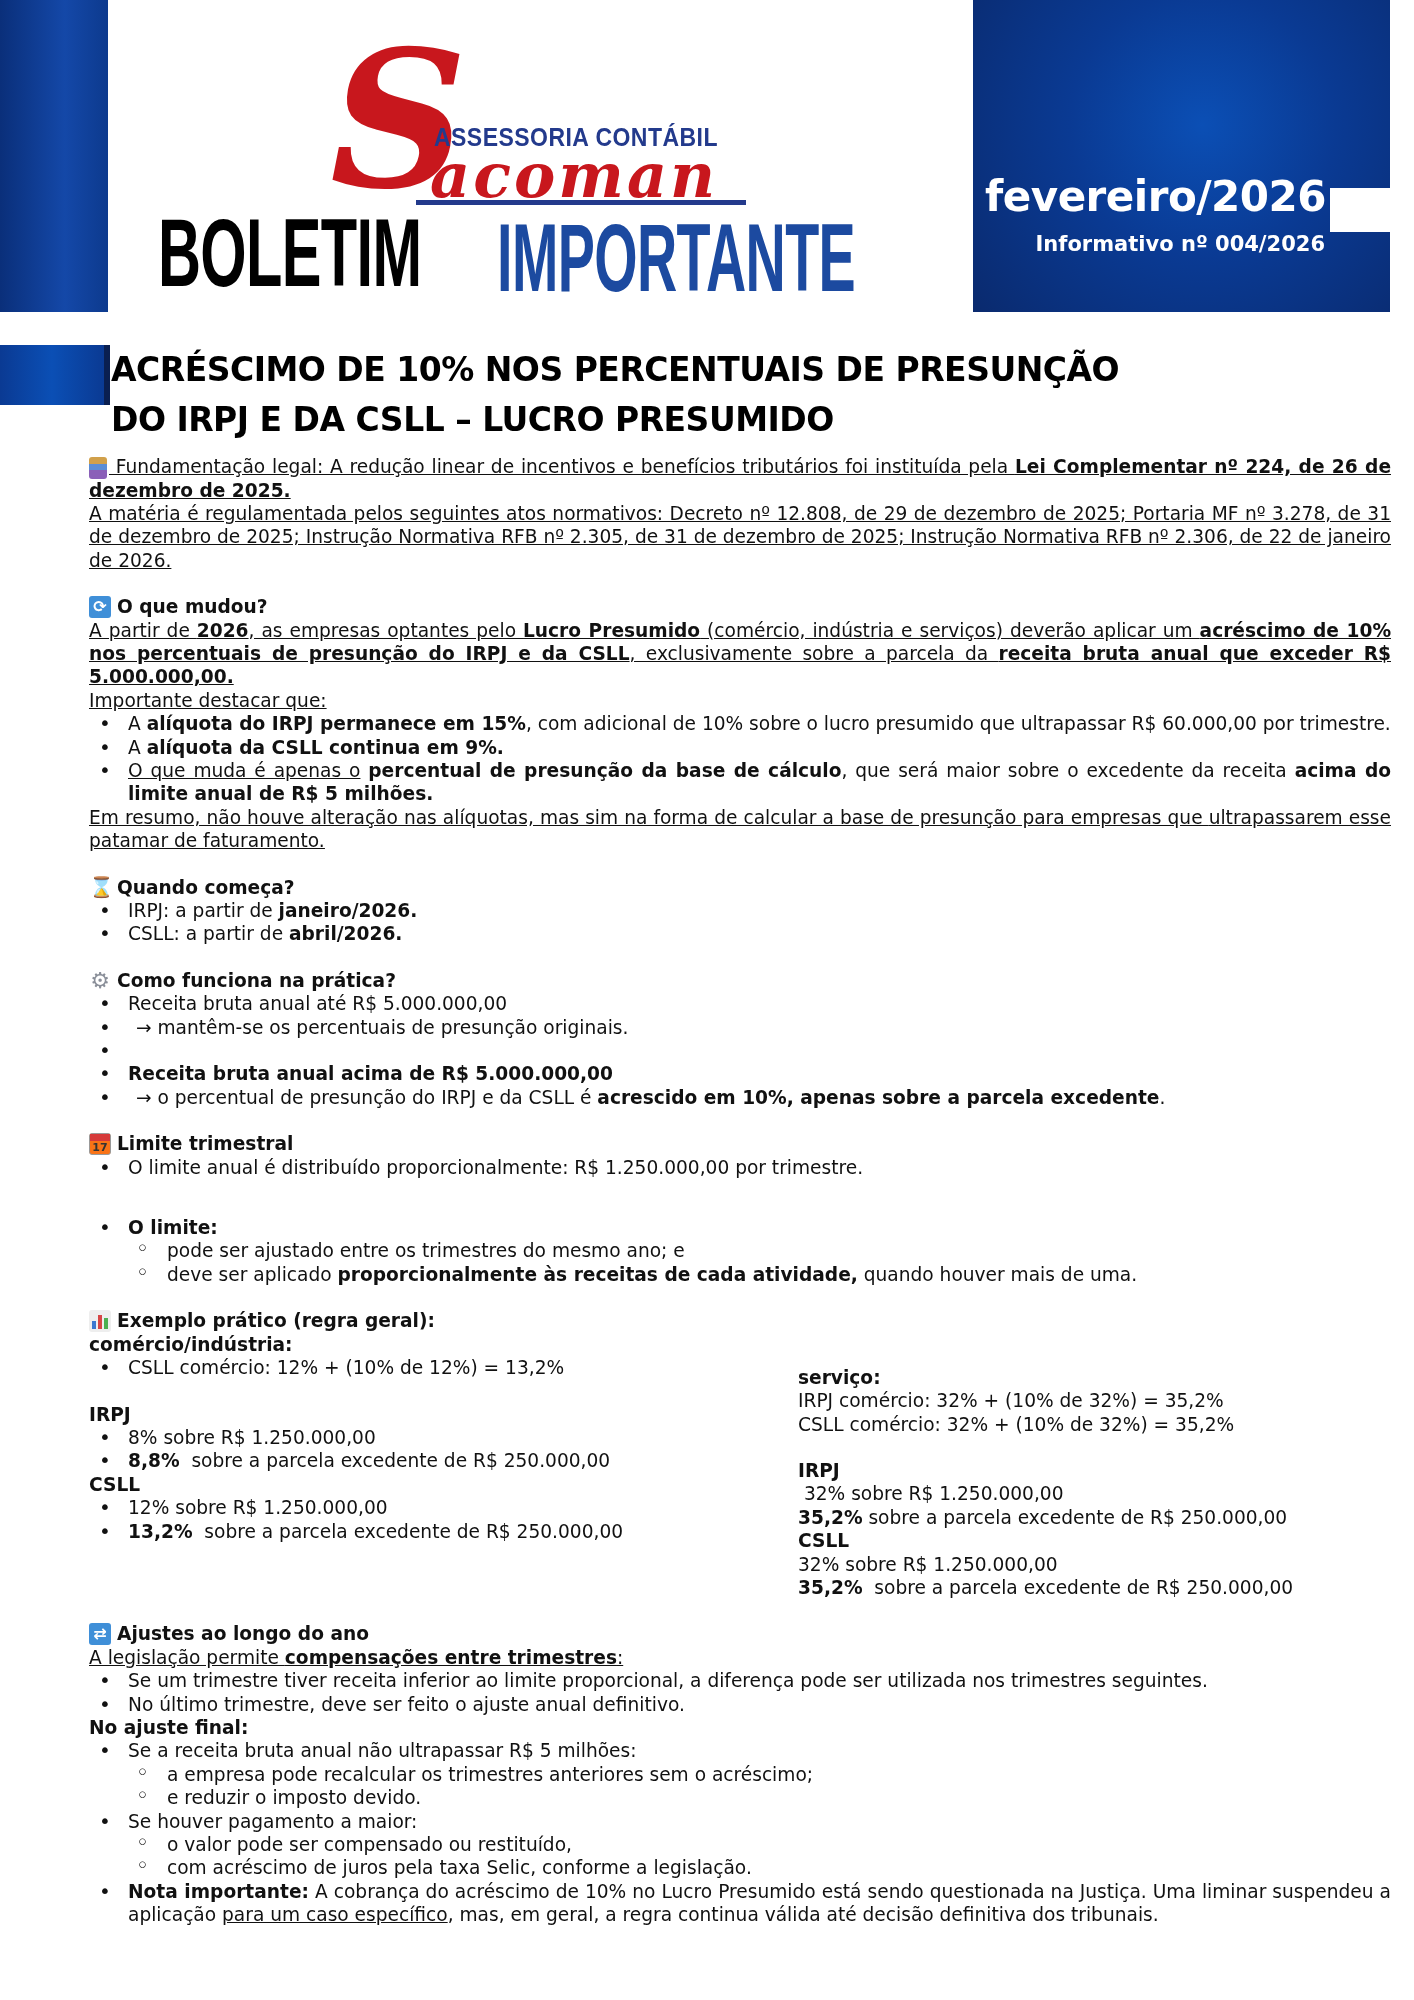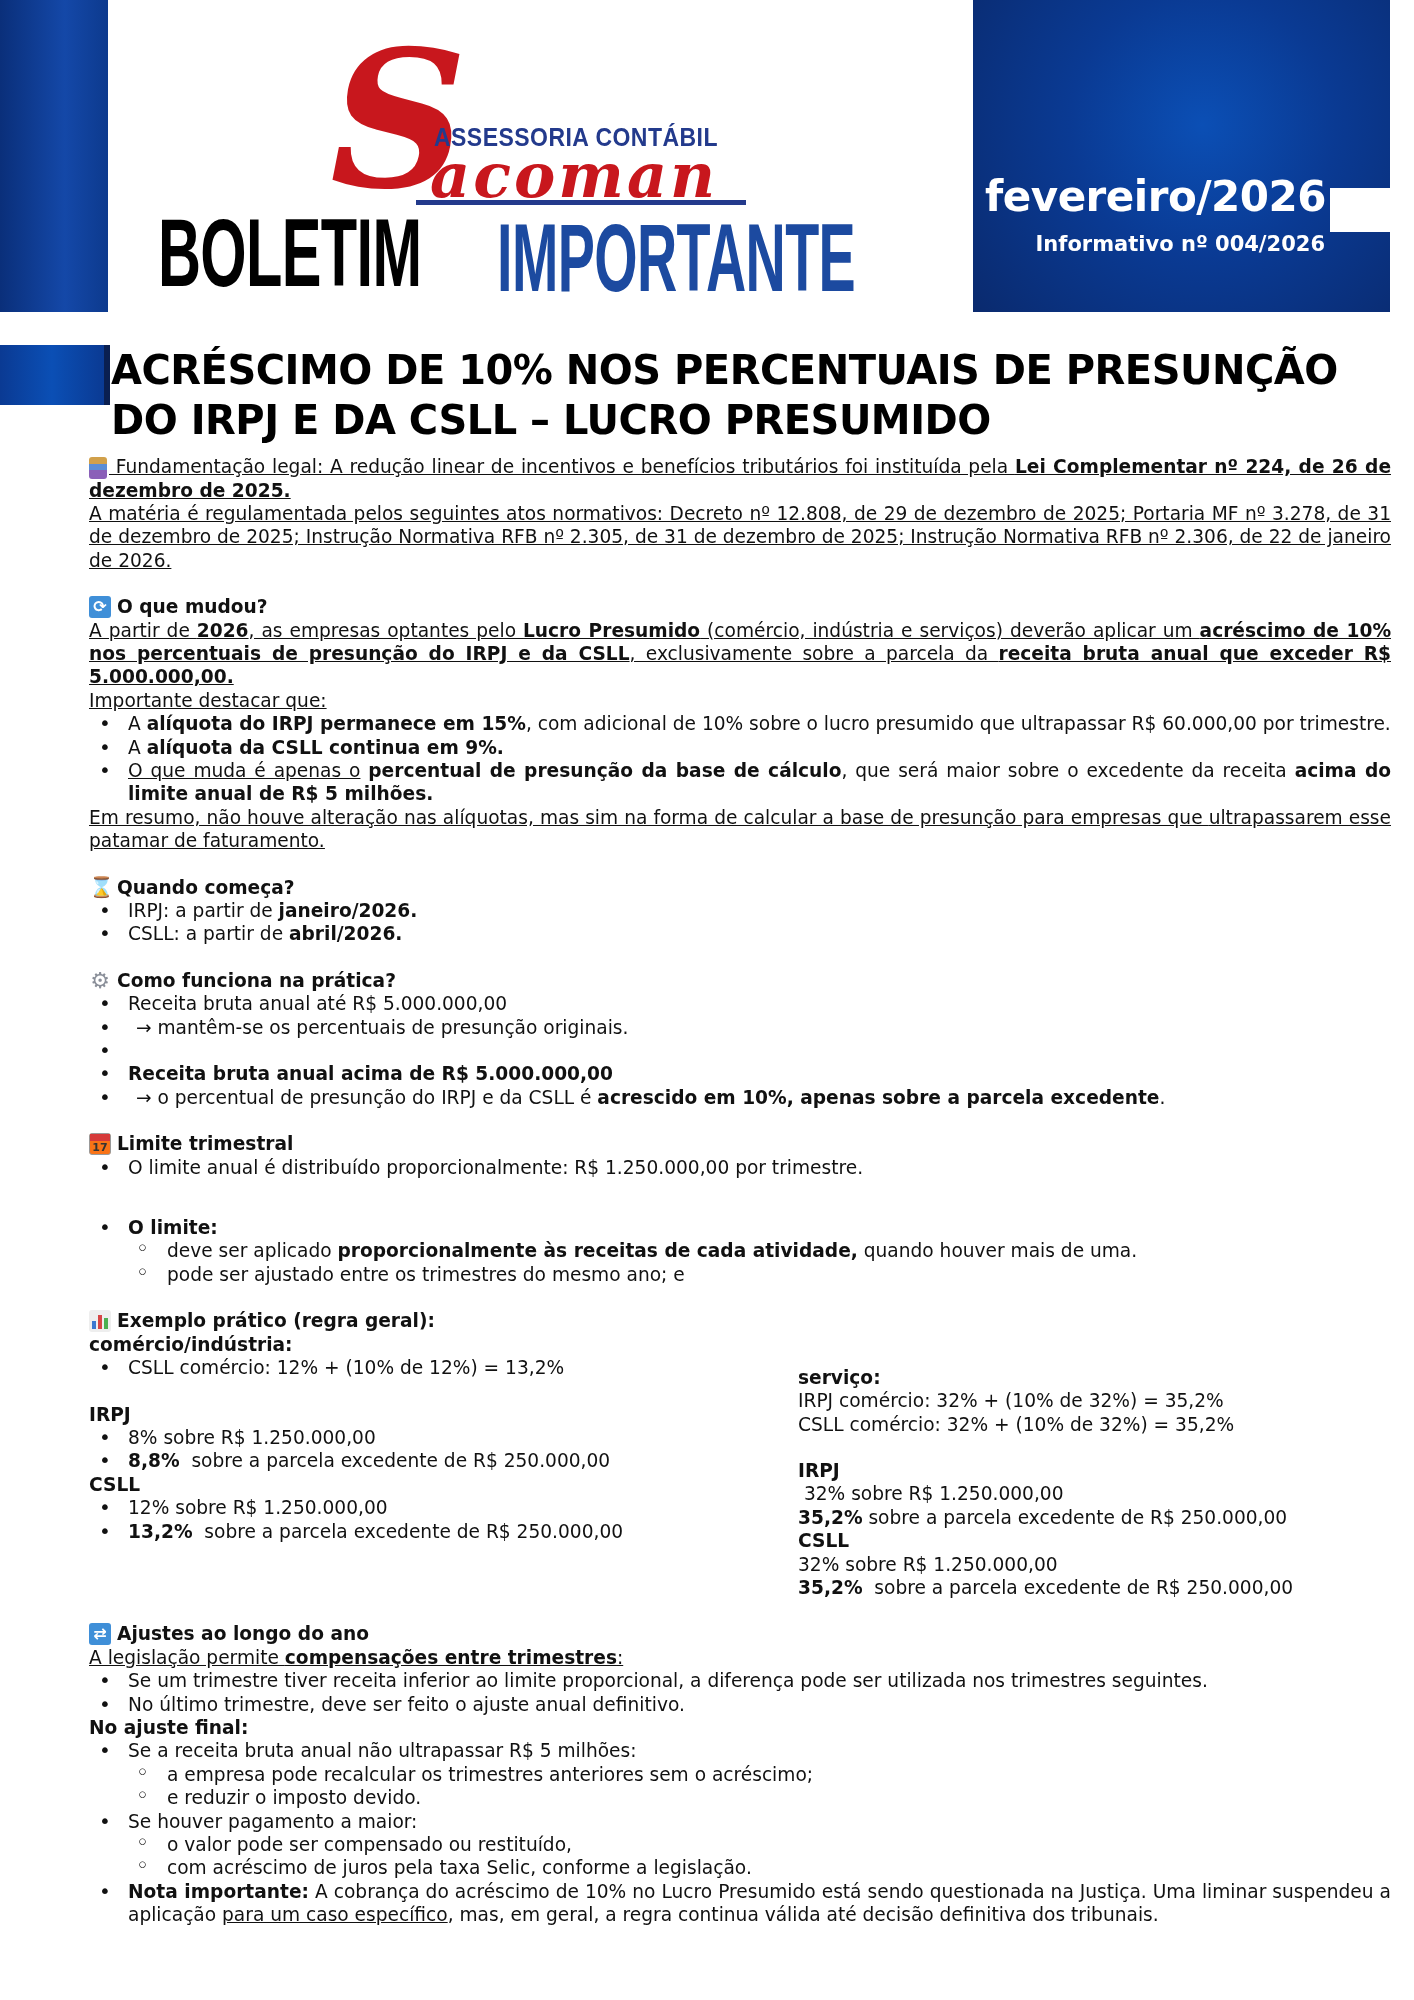--- a/index.html
+++ b/index.html
@@ -29,21 +29,21 @@
   .boletim { position: absolute; left: 158px; top: 205px; font-family: "Liberation Sans", sans-serif; font-weight: bold;
     font-size: 96px; color: #000; line-height: 1; transform: scaleX(0.62); transform-origin: left top; letter-spacing: -1px; }
   .importante { position: absolute; left: 497px; top: 210px; font-family: "Liberation Sans", sans-serif; font-weight: bold;
     font-size: 96px; color: #1c4aa0; line-height: 1; transform: scaleX(0.58); transform-origin: left top; letter-spacing: -1px; }
 
   
   .title-bar { position: absolute; left: 0; top: 345px; width: 104px; height: 60px;
     background: linear-gradient(90deg, #0a3a93 0%, #0b4fb5 50%, #0a3a93 100%); }
   .title-bar-accent { position: absolute; left: 104px; top: 345px; width: 6px; height: 60px; background: #0a1f50; }
   .title { position: absolute; left: 111px; top: 345px; width: 1290px; font-family: "DejaVu Sans", sans-serif; font-weight: bold;
-    font-size: 40px; line-height: 50px; color: #000; letter-spacing: -0.5px; }
+    font-size: 33px; line-height: 50px; color: #000; letter-spacing: -0.5px; }
 
   
   .content { position: absolute; left: 89px; top: 455px; width: 1302px; font-family: "DejaVu Sans", sans-serif;
     font-size: 18.6px; line-height: 23.4px; color: #111; }
   .content p { text-align: justify; text-decoration: underline; }
   .content b { font-weight: bold; }
   .content u { text-decoration: underline; }
   .sec { margin-top: 23px; }
   .sec-h { font-weight: bold; display: flex; align-items: center; gap: 4px; }
   ul.dots { list-style: none; padding-left: 0; }
@@ -153,22 +153,22 @@
         </span>
       <span>Limite trimestral</span>
     </div>
     <ul class="dots">
       <li>O limite anual é distribuído proporcionalmente: R$ 1.250.000,00 por trimestre.</li>
       <li style="margin-top:37px">
         <b>O limite:</b>
       </li>
     </ul>
     <ul class="circ">
+      <li>pode ser ajustado entre os trimestres do mesmo ano; e</li>
       <li><span>deve ser aplicado </span><b>proporcionalmente às receitas de cada atividade,</b><span> quando houver mais de uma.</span></li>
-      <li>pode ser ajustado entre os trimestres do mesmo ano; e</li>
     </ul>
   </section>
 
   <section class="sec">
     <div class="sec-h">
       <span class="icon icon-chart">
         <i style="left:3px;height:8px;background:#3b78d0"></i>
           <i style="left:9px;height:14px;background:#d64545"></i>
           <i style="left:15px;height:11px;background:#4caf50"></i>
       </span>

